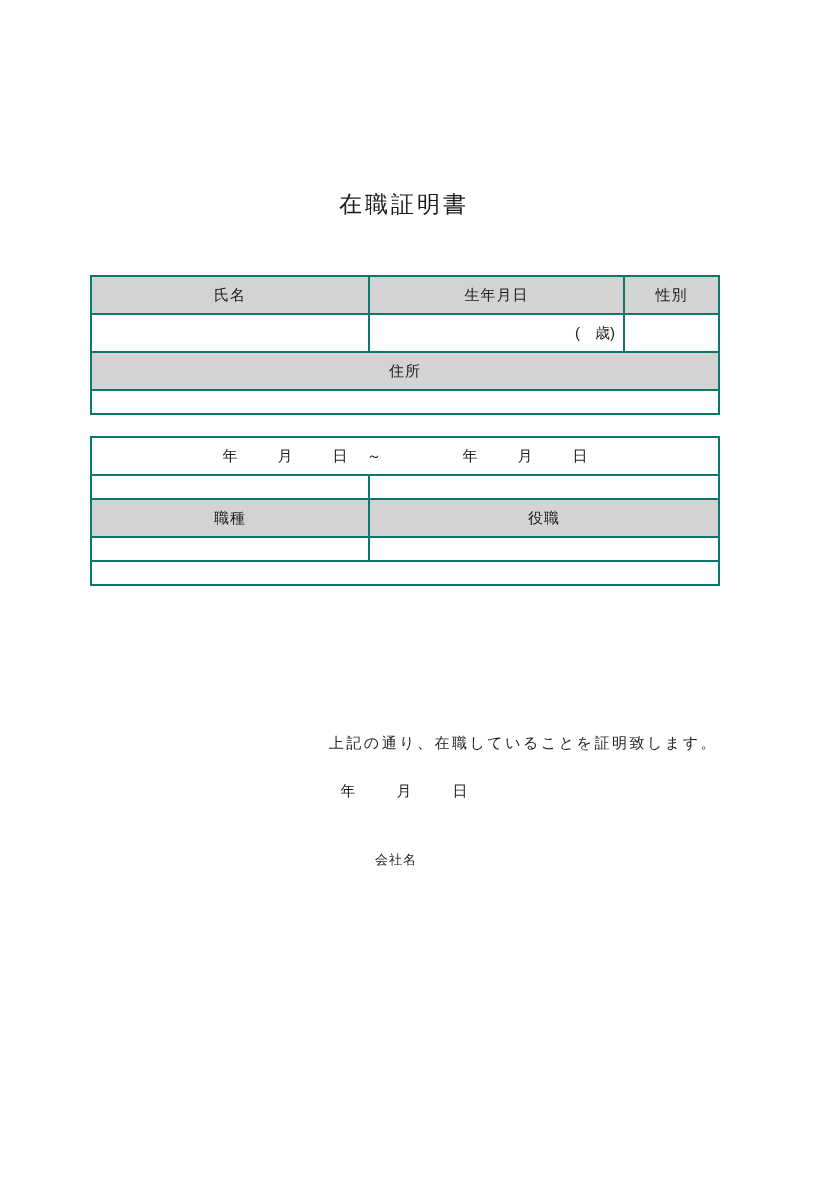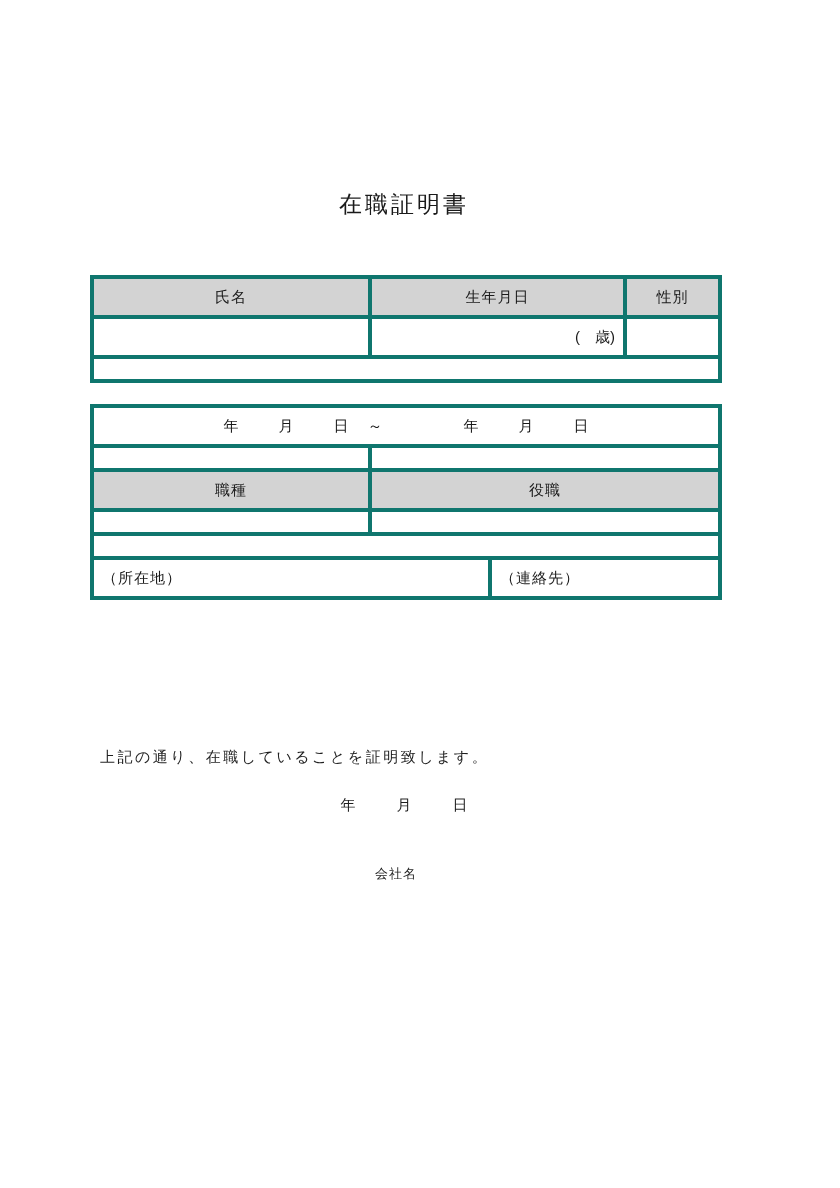--- a/index.html
+++ b/index.html
@@ -27,21 +27,21 @@
     letter-spacing: 3px;
     line-height: 28px;
     color: #1a1a1a;
   }
   table.form {
     border-collapse: collapse;
     width: 628px;
     table-layout: fixed;
   }
   table.form td {
-    border: 4px solid #0f766e;
+    border: 2px solid #0f766e;
     box-sizing: border-box;
     height: 24px;
     padding: 8px;
     font-size: 15px;
     line-height: 20px;
     color: #1a1a1a;
   }
   td.hd {
     background: #d3d3d3;
     text-align: center;
@@ -70,20 +70,21 @@
   .period-row span { display: inline-block; }
   .ml40 { margin-left: 40px; }
   .ml19 { margin-left: 19px; }
   .ml81 { margin-left: 81px; }
   .statement {
     margin-top: 146px;
     margin-left: 10px;
     font-size: 15px;
     letter-spacing: 2.5px;
     line-height: 22px;
+    text-align: right;
   }
   .date-line {
     margin-top: 28px;
     display: flex;
     justify-content: center;
     font-size: 15px;
     line-height: 18px;
   }
   .date-line .ml41 { margin-left: 41px; }
   .company-block {
@@ -113,20 +114,23 @@
         <td class="hd">氏名</td>
         <td class="hd">生年月日</td>
         <td class="hd">性別</td>
       </tr>
       <tr>
         <td class="val"></td>
         <td class="val age">(　歳)</td>
         <td class="val"></td>
       </tr>
       <tr>
+        <td class="hd" colspan="3">住所</td>
+      </tr>
+      <tr>
         <td class="val" colspan="3"></td>
       </tr>
     </tbody>
       </table>
 
     <table class="form t2">
       <colgroup>
         <col style="width:278px">
           <col style="width:120px">
           <col style="width:230px">
@@ -153,24 +157,20 @@
         <td class="hd">職種</td>
         <td class="hd" colspan="2">役職</td>
       </tr>
       <tr>
         <td class="val"></td>
         <td class="val" colspan="2"></td>
       </tr>
       <tr>
         <td class="val tall" colspan="3"></td>
       </tr>
-      <tr>
-        <td class="val loc" colspan="2">（所在地）</td>
-        <td class="val loc">（連絡先）</td>
-      </tr>
     </tbody>
       </table>
 
     <div class="statement">上記の通り、在職していることを証明致します。</div>
 
     <div class="date-line">
       <span>年</span>
       <span class="ml41">月</span>
       <span class="ml41">日</span>
     </div>

